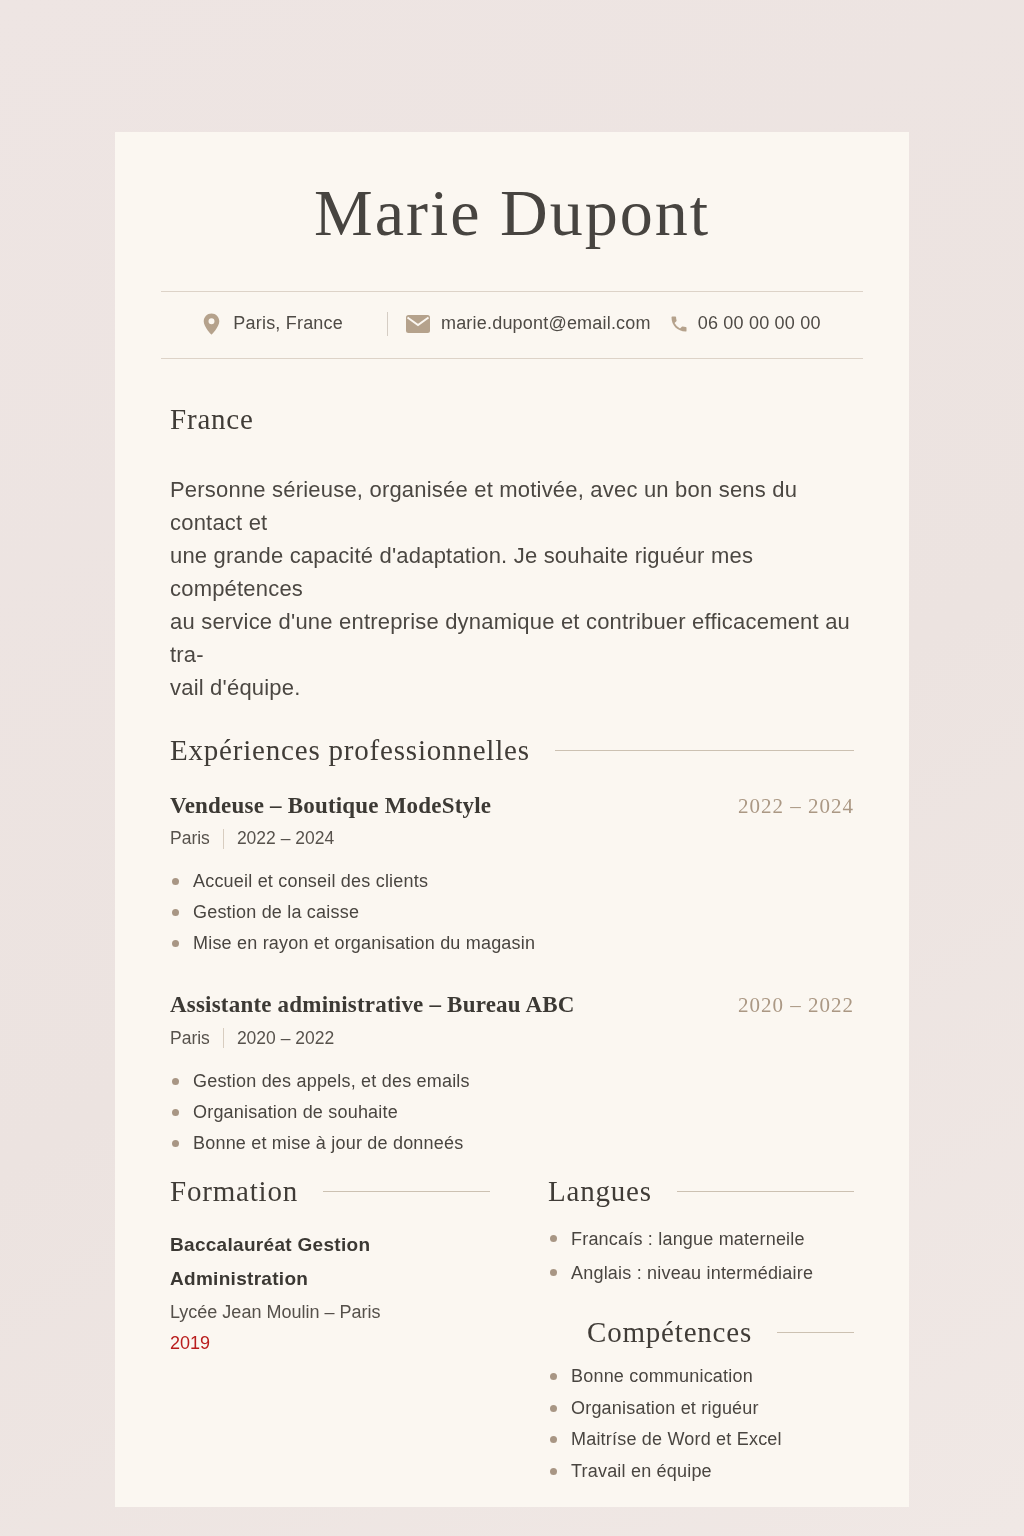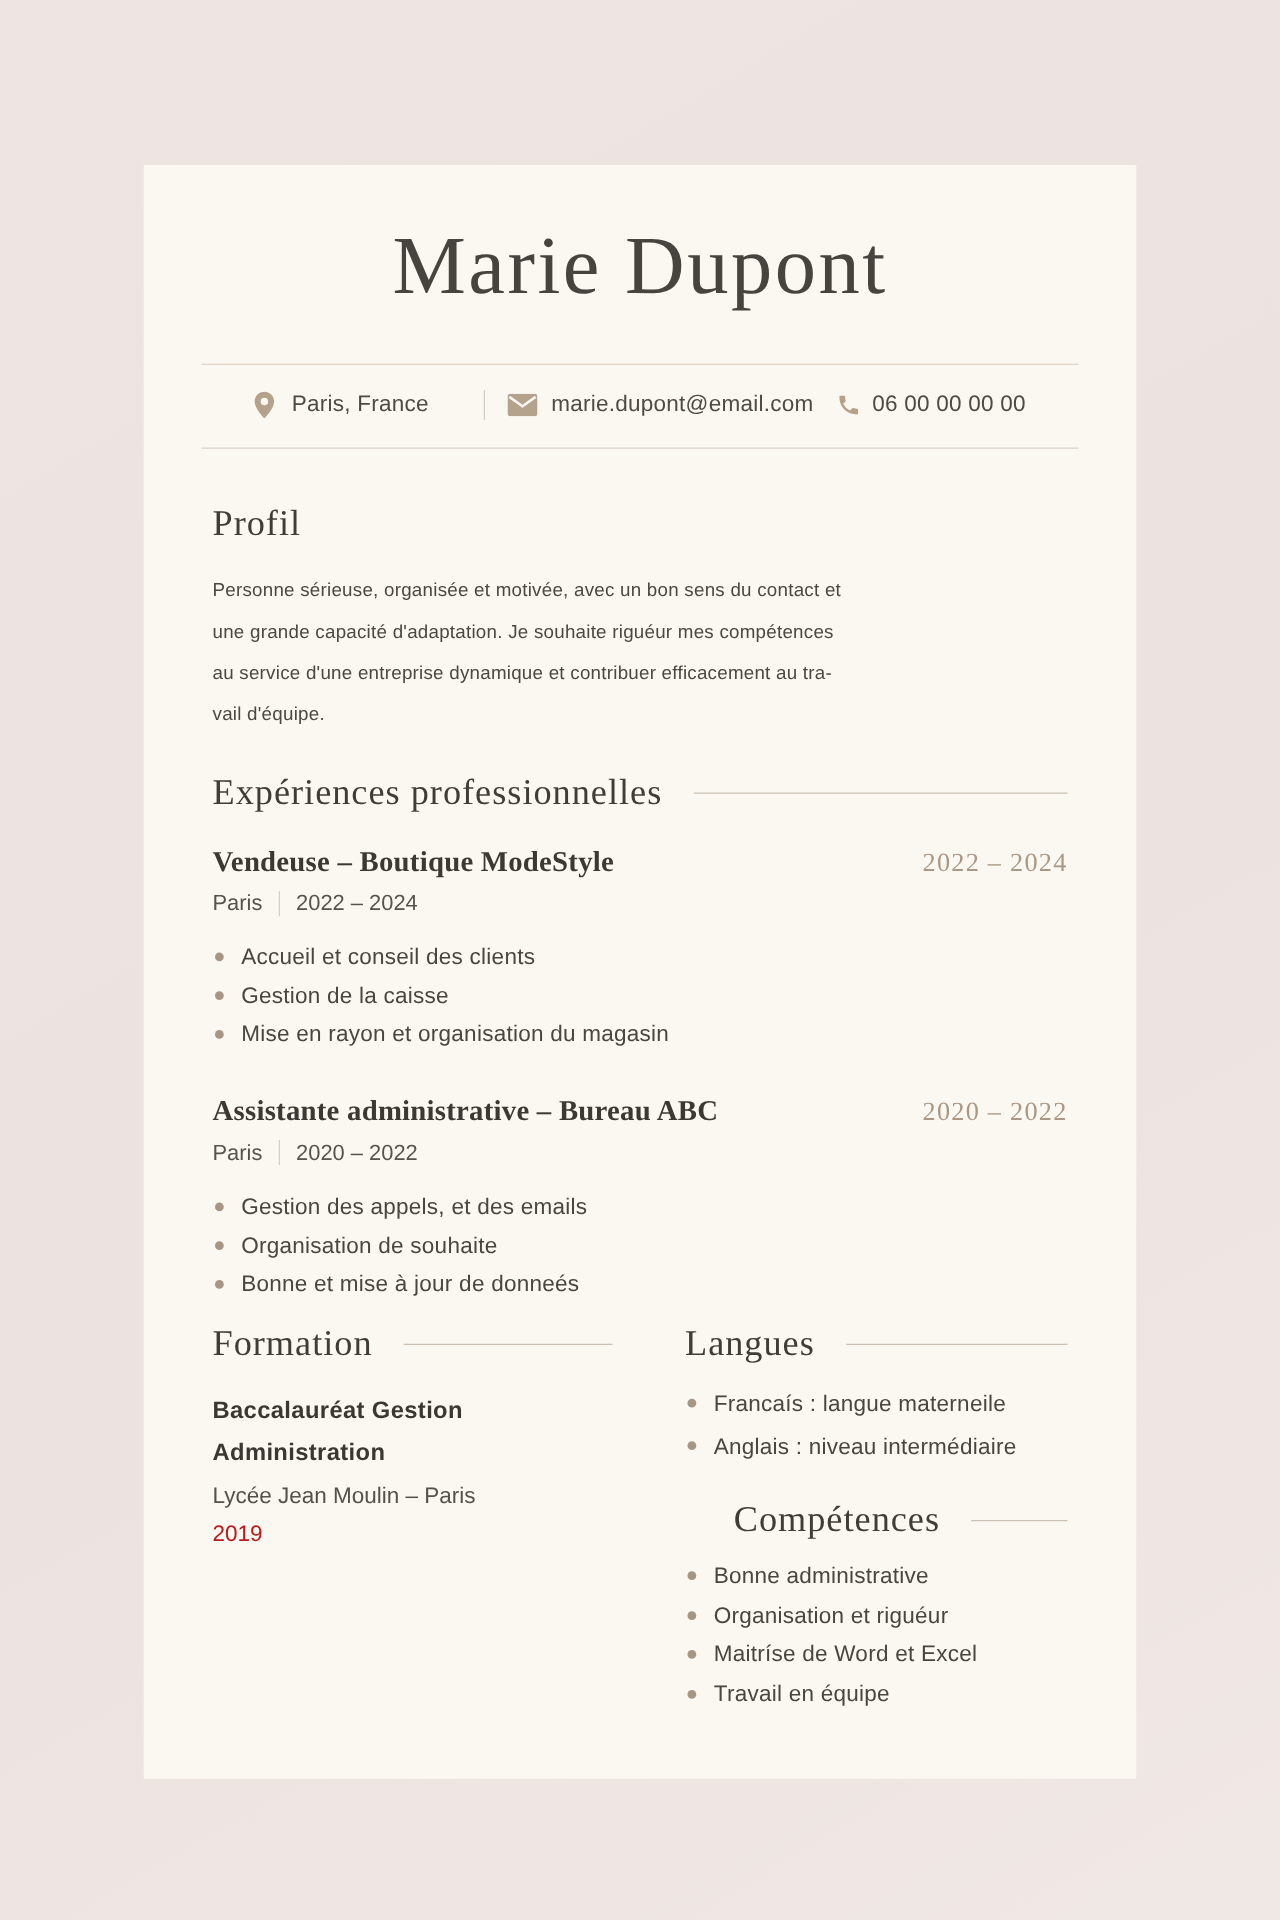--- a/index.html
+++ b/index.html
@@ -67,22 +67,22 @@
   .sec-head { display: flex; align-items: center; }
   .sec-head .hline {
     flex: 1;
     height: 1px;
     background: #ccc1b2;
     margin-left: 25px;
   }
   
   .profil { margin-top: 43px; }
   .profil-text {
-    margin: 19px 0 0;
-    font-size: 15px;
+    margin: 36px 0 0;
+    font-size: 22px;
     line-height: 33px;
     letter-spacing: 0.2px;
     color: #4b4742;
   }
   .profil-text .pline { display: block; }
   
   .exp { margin-top: 29px; }
   .job { margin-top: 24px; }
   .job-top { display: flex; justify-content: space-between; align-items: baseline; }
   .job-top h3 {
@@ -178,21 +178,21 @@
       <svg width="20" height="20" viewBox="0 0 24 24" fill="#b5a28c">
           <path d="M6.62 10.79a15.05 15.05 0 0 0 6.59 6.59l2.2-2.2a1 1 0 0 1 1.02-.24c1.12.37 2.33.57 3.57.57a1 1 0 0 1 1 1V20a1 1 0 0 1-1 1C10.07 21 3 13.93 3 4a1 1 0 0 1 1-1h3.5a1 1 0 0 1 1 1c0 1.25.2 2.45.57 3.57a1 1 0 0 1-.25 1.02l-2.2 2.2z"></path>
         </svg>
     </span>
     <span>06 00 00 00 00</span>
   </div>
 
   <div class="rule"></div>
 
   <section class="profil">
-    <h2 class="section">Profil</h2>
+    <h2 class="section">France</h2>
     <p class="profil-text">
       <span class="pline">Personne sérieuse, organisée et motivée, avec un bon sens du contact et</span>
       <span class="pline">une grande capacité d'adaptation. Je souhaite riguéur mes compétences</span>
       <span class="pline">au service d'une entreprise dynamique et contribuer efficacement au tra-</span>
       <span class="pline">vail d'équipe.</span>
     </p>
   </section>
 
   <section class="exp">
     <div class="sec-head">
@@ -281,21 +281,21 @@
           </li>
       </ul>
 
       <div class="sec-head comp-head">
         <h2 class="section">Compétences</h2>
         <div class="hline"></div>
       </div>
       <ul class="blist comps">
         <li>
             <span class="dot"></span>
-            <span>Bonne administrative</span>
+            <span>Bonne communication</span>
           </li>
         <li>
             <span class="dot"></span>
             <span>Organisation et riguéur</span>
           </li>
         <li>
             <span class="dot"></span>
             <span>Maitríse de Word et Excel</span>
           </li>
         <li>

